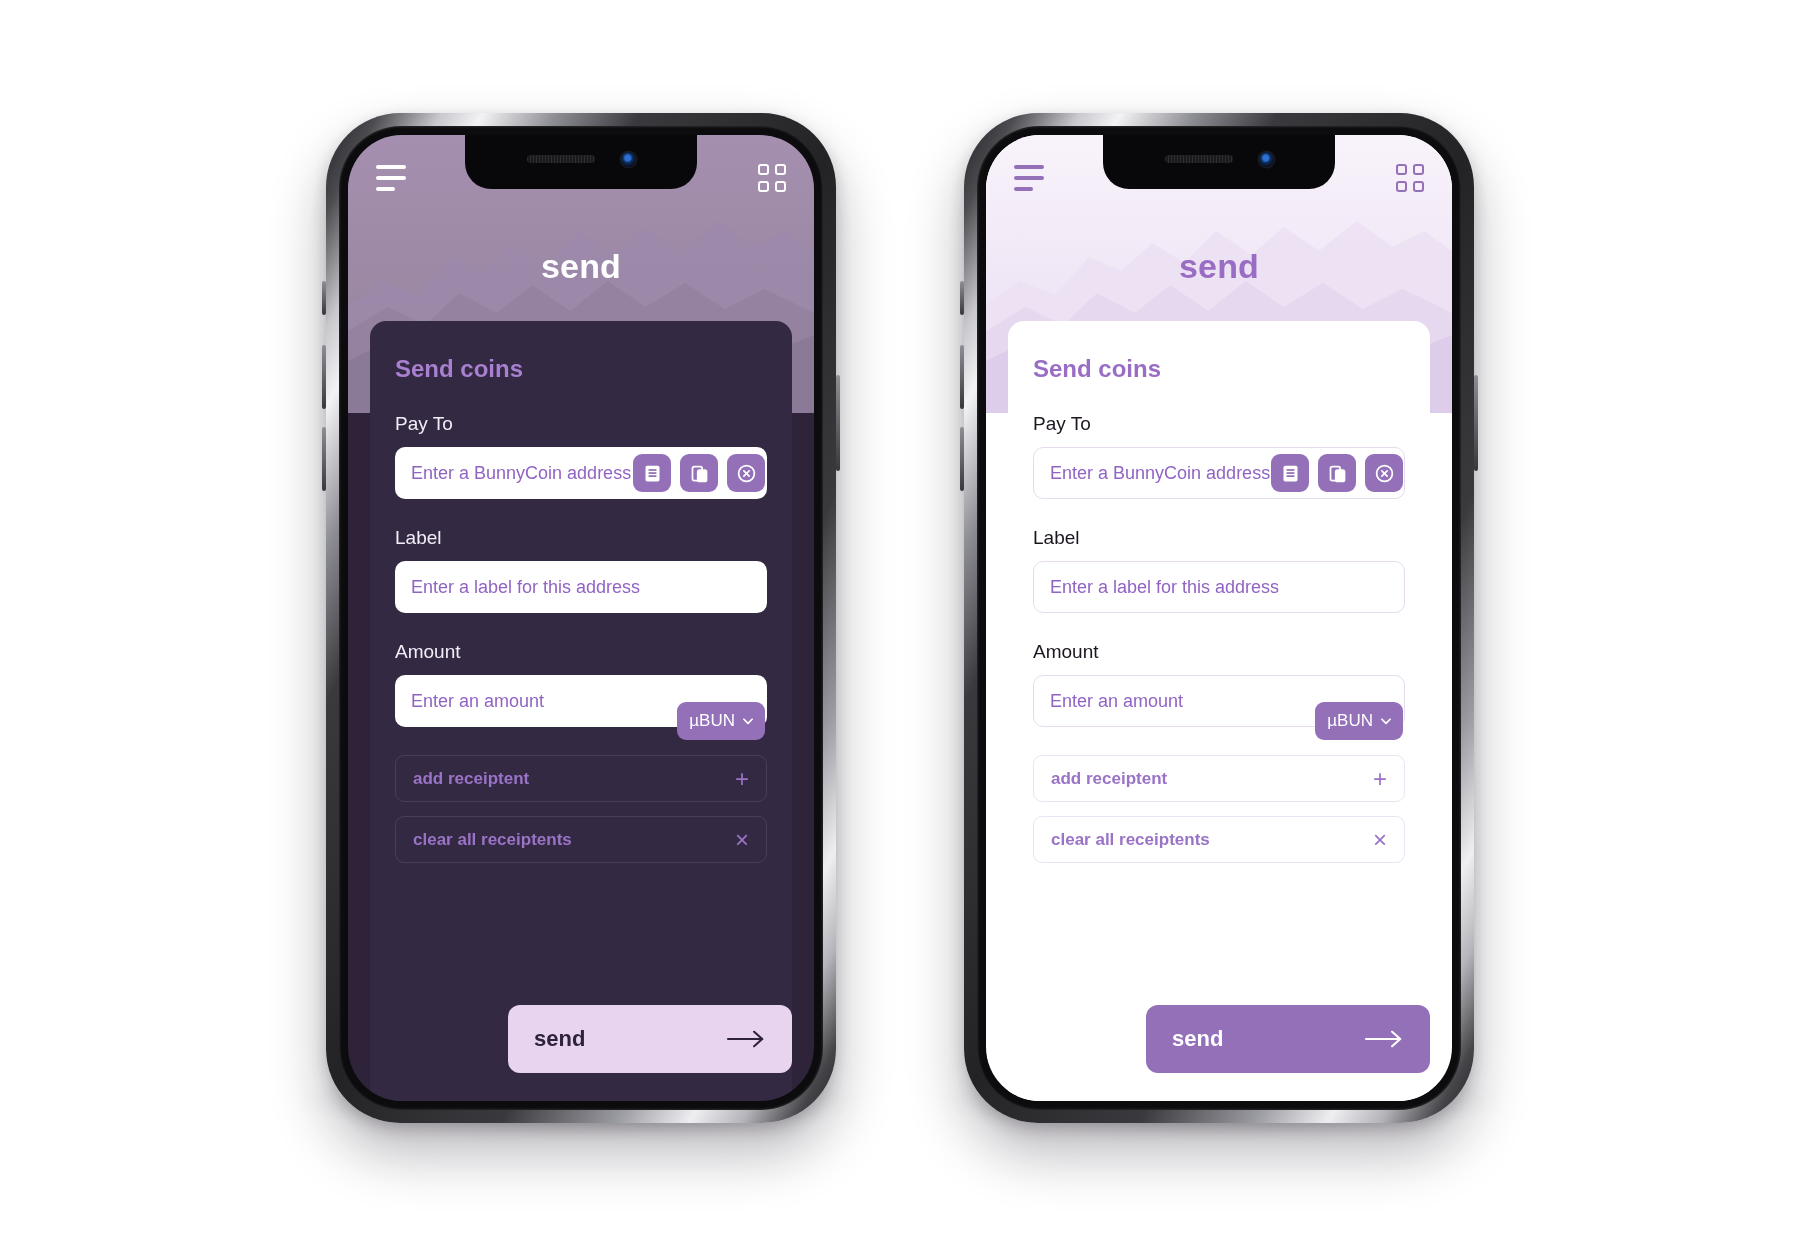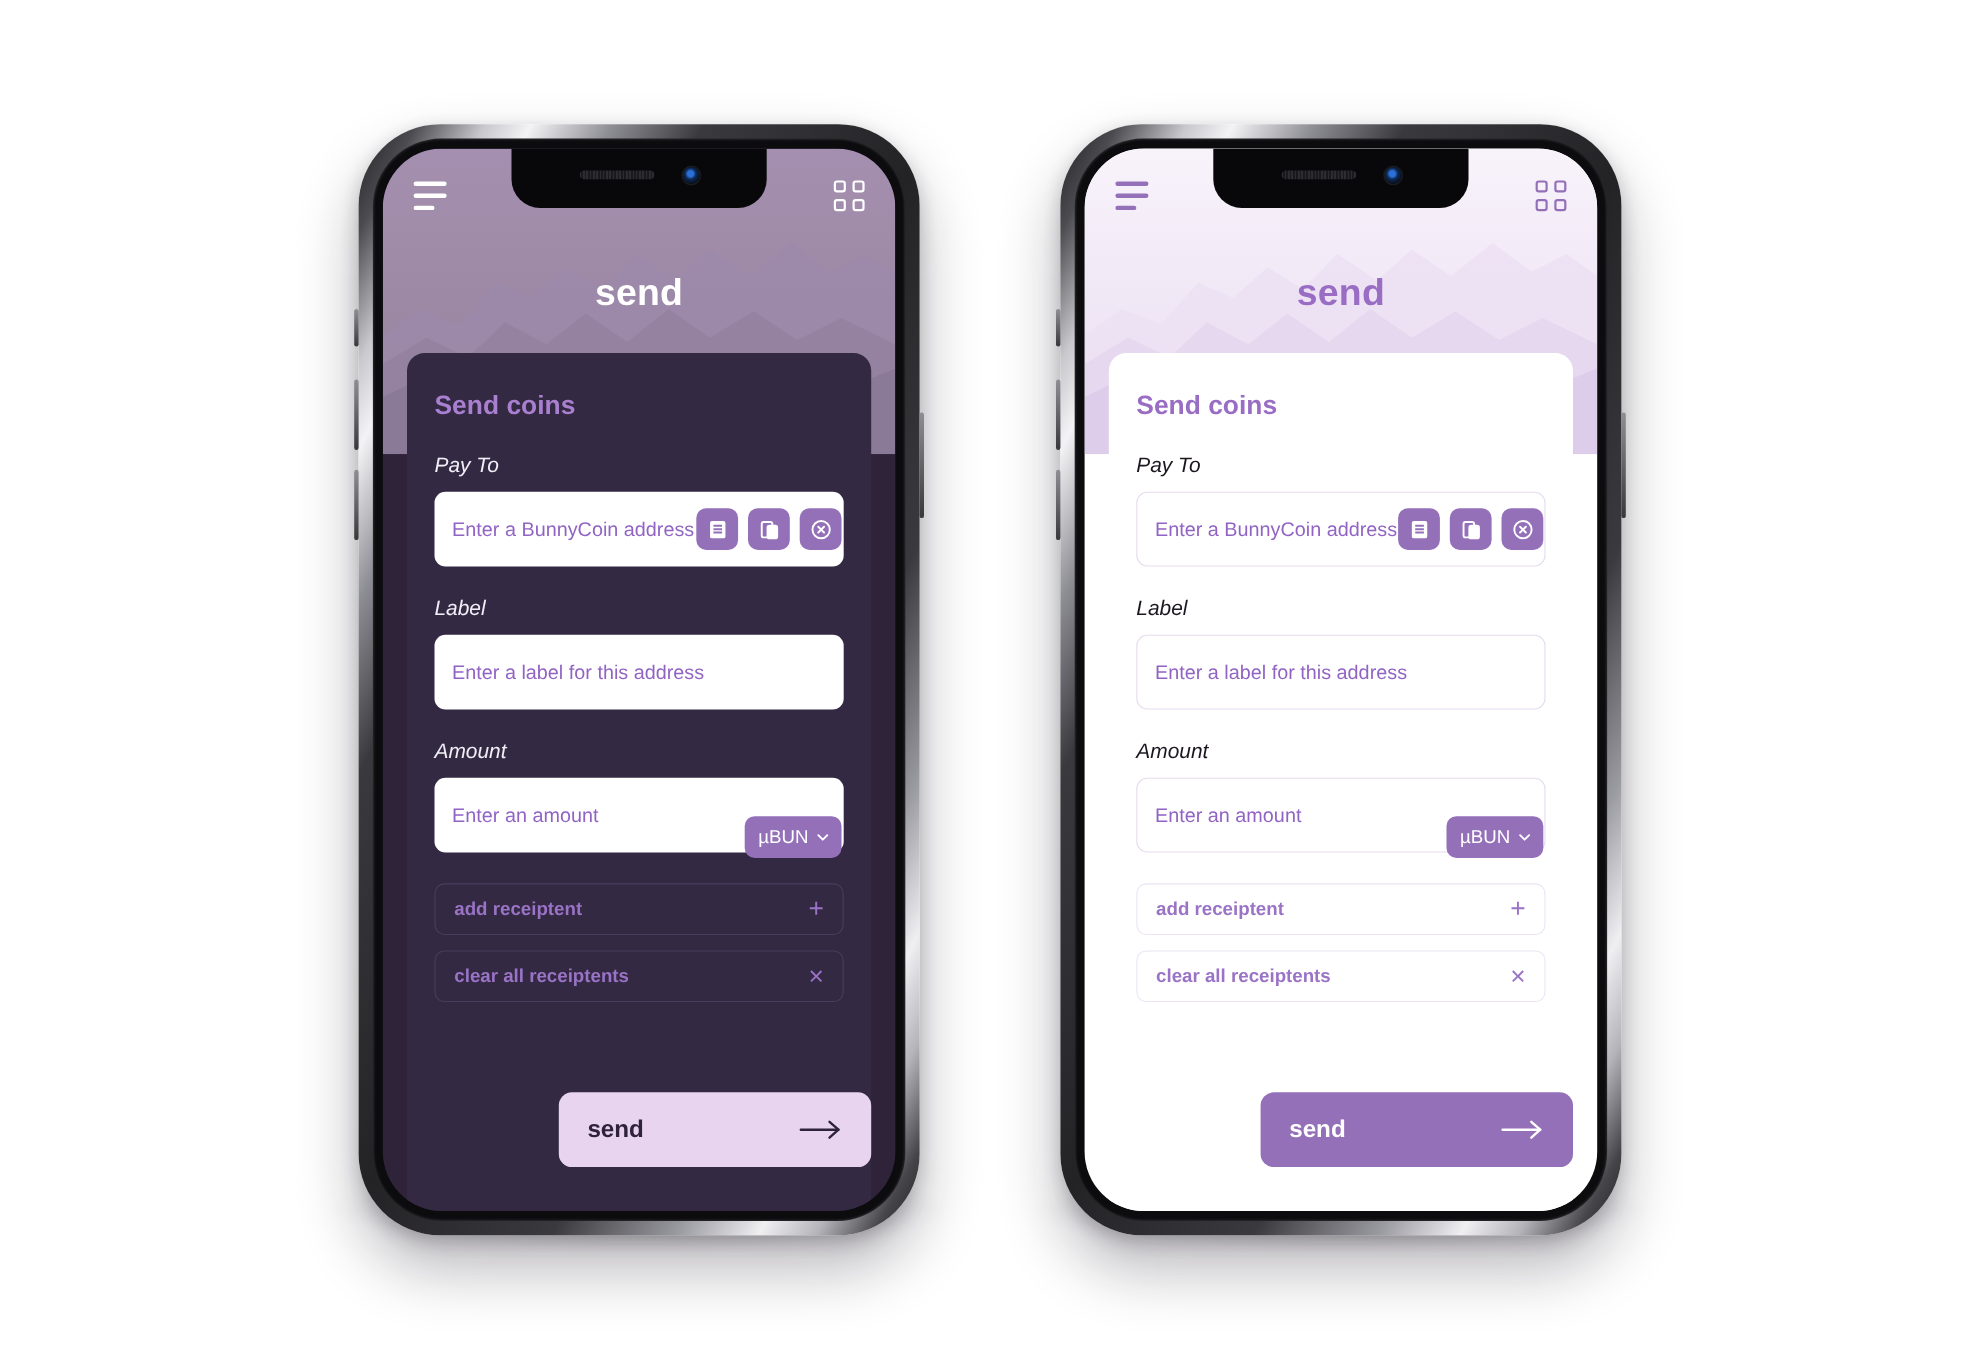--- a/index.html
+++ b/index.html
@@ -157,32 +157,32 @@
     z-index: 20;
   }
 
   
   .card {
     position: relative;
     margin: -92px 22px 0 22px;
     flex: 1 1 auto;
     border-top-left-radius: 16px;
     border-top-right-radius: 16px;
-    padding: 34px 25px 12px 25px;
+    padding: 34px 25px 0 25px;
     z-index: 25;
     display: flex;
     flex-direction: column;
   }
   .card-title { font-size: 24px; font-weight: 700; margin-bottom: 30px; }
-  .field-label { font-size: 19px; margin-bottom: 12px; font-style: italic; }
+  .field-label { font-size: 19px; margin-bottom: 12px; }
 
   .input-wrap { position: relative; margin-bottom: 28px; }
   .input {
     width: 100%;
-    height: 68px;
+    height: 52px;
     border-radius: 10px;
     padding: 0 16px;
     font-size: 18px;
     font-family: "Liberation Sans", sans-serif;
     outline: none;
   }
   .input::placeholder { color: #9164c4; opacity: 1; }
 
   .addr-actions {
     position: absolute;

